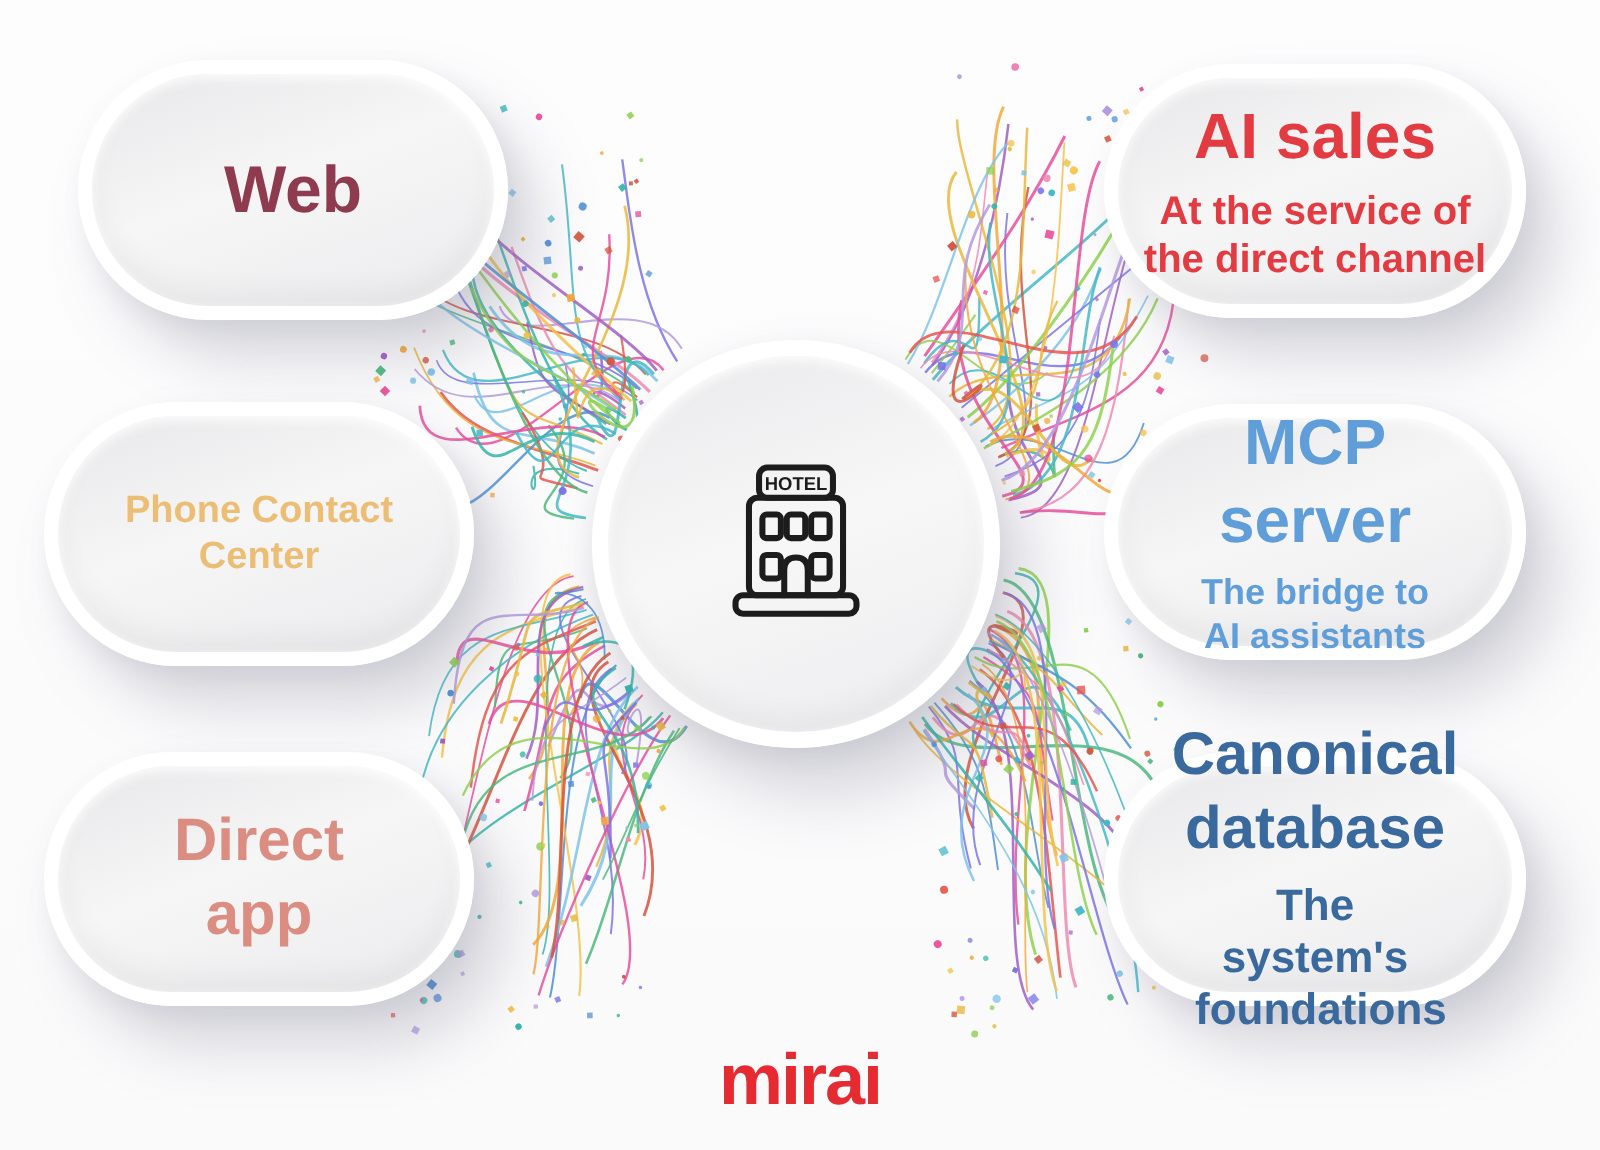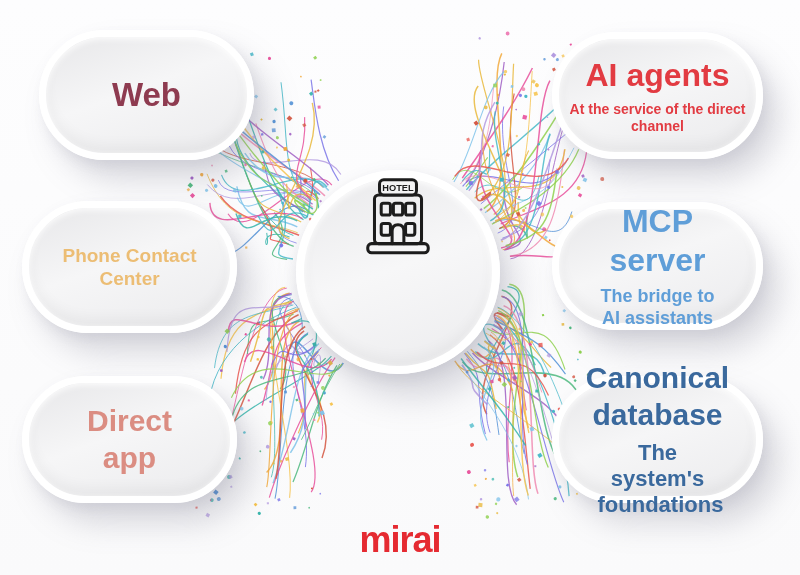--- a/index.html
+++ b/index.html
@@ -24,36 +24,36 @@
   
   .card-web{left:39px;top:30px;width:215px;height:130px;}
   .card-web .card-title{font-size:33px;}
   .card-phone{left:22px;top:201px;width:215px;height:132px;}
   .card-phone .card-title{font-size:19px;max-width:135px;}
   .card-mobile{left:22px;top:376px;width:215px;height:127px;}
   .card-mobile .card-title{font-size:30px;max-width:135px;}
   
   .card-ai{left:552px;top:32px;width:211px;height:127px;}
   .card-ai .card-title{font-size:32px;}
-  .card-ai .card-sub{font-size:14px;max-width:176px;}
+  .card-ai .card-sub{font-size:20px;max-width:176px;}
   .card-mcp{left:552px;top:202px;width:211px;height:128px;}
   .card-mcp .card-title{font-size:32px;max-width:150px;}
   .card-mcp .card-sub{font-size:18px;max-width:130px;}
   .card-db{left:552px;top:376px;width:211px;height:127px;}
   .card-db .card-title{font-size:30px;max-width:175px;}
   .card-db .card-sub{font-size:22px;max-width:120px;}
   
   .center-circle{
     position:absolute;z-index:2;box-sizing:border-box;
     left:296px;top:170px;width:204px;height:204px;border-radius:50%;
     border:8px solid #ffffff;
     background:linear-gradient(160deg,#e9e9eb 0%,#f7f7f8 48%,#ececee 100%);
     box-shadow:14px 22px 34px rgba(125,125,145,0.30), 0 6px 14px rgba(125,125,145,0.14),
                inset 0 2px 6px rgba(255,255,255,0.9), inset 0 -8px 14px rgba(0,0,0,0.04);
-    display:flex;flex-direction:column;align-items:center;justify-content:flex-start;
+    display:flex;flex-direction:row;align-items:center;justify-content:center;
     text-align:center;
   }
   .center-title{font-size:25px;font-weight:bold;line-height:1.18;max-width:182px;margin-top:6px;}
   .hotel-icon{display:block;}
   
   .logo{
     position:absolute;z-index:2;left:0;right:0;bottom:14px;
     text-align:center;font-size:36px;font-weight:bold;letter-spacing:-1px;
   }
 </style>
@@ -570,21 +570,21 @@
         <rect x="30" y="54" width="11" height="14" rx="2.5"></rect>
         <rect x="59" y="54" width="11" height="14" rx="2.5"></rect>
         <path d="M43,78 V63 Q43,55.5 50,55.5 Q57,55.5 57,63 V78"></path>
         <rect x="14" y="78" width="72" height="11" rx="4.5"></rect>
       </g>
       <text x="50" y="15.5" text-anchor="middle" font-size="11" font-weight="bold" fill="#1c1c1c">HOTEL</text>
     </svg>
   </div>
 
   <div class="card card-ai">
-    <div class="card-title" style="color: rgb(226, 59, 66);">AI agents</div>
+    <div class="card-title" style="color: rgb(226, 59, 66);">AI sales</div>
     <div class="card-sub" style="color: rgb(226, 59, 66);">At the service of the direct channel</div>
   </div>
   <div class="card card-mcp">
     <div class="card-title" style="color: rgb(95, 158, 216);">MCP server</div>
     <div class="card-sub" style="color: rgb(95, 158, 216);">The bridge to AI assistants</div>
   </div>
   <div class="card card-db">
     <div class="card-title" style="color: rgb(58, 105, 157);">Canonical database</div>
     <div class="card-sub" style="color: rgb(58, 105, 157);">The system's foundations</div>
   </div>

